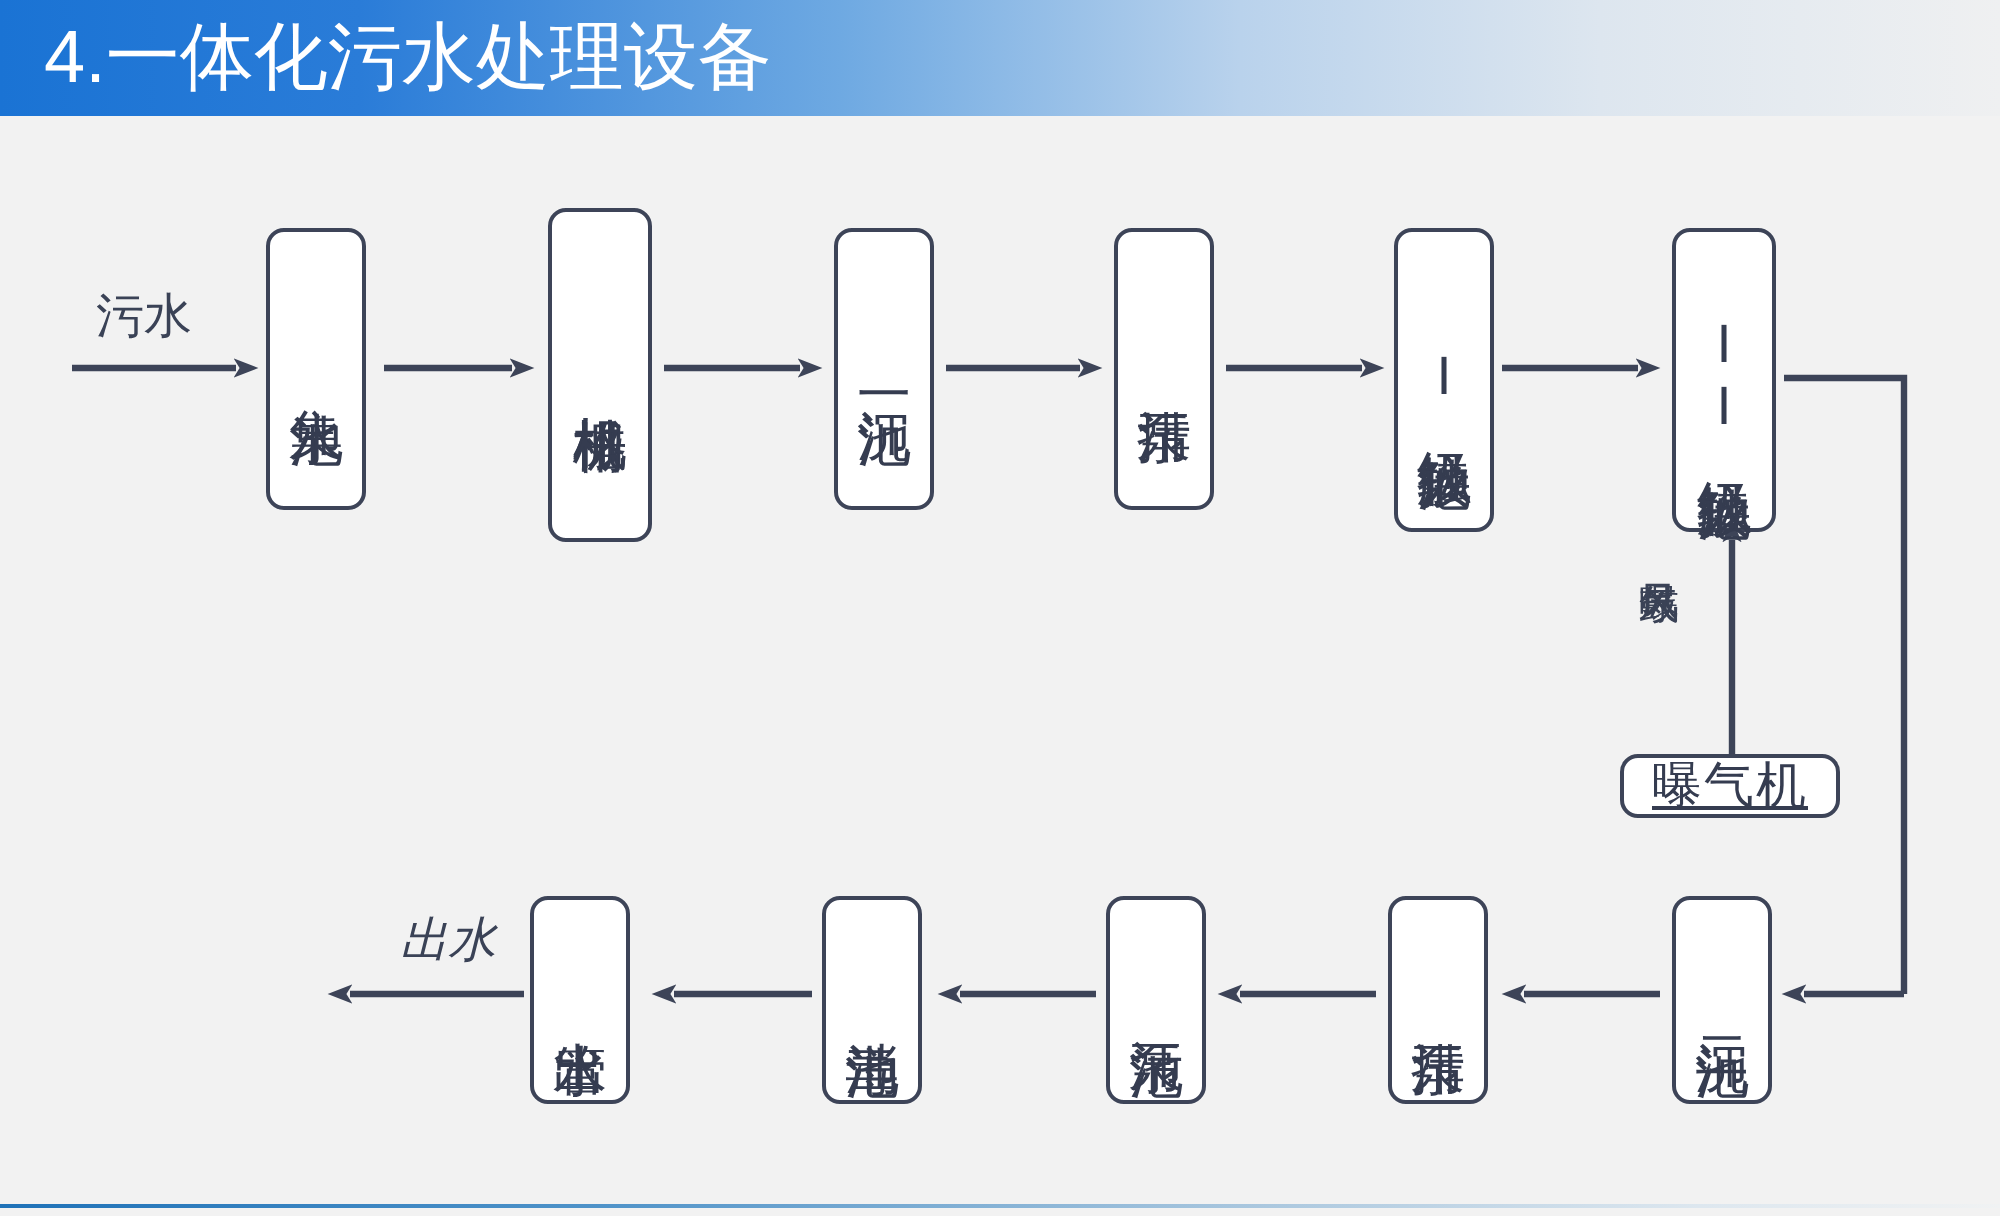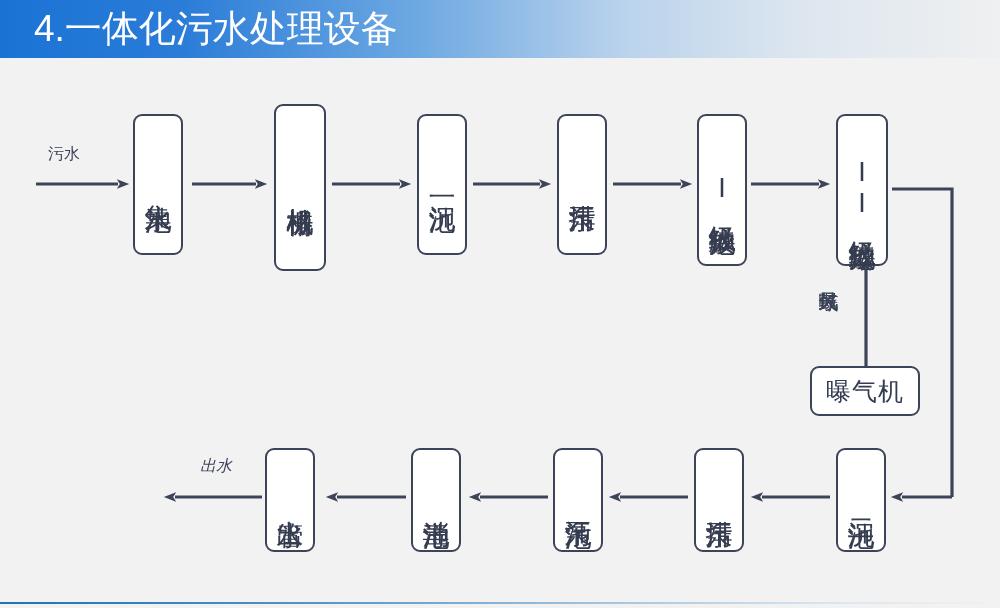--- a/index.html
+++ b/index.html
@@ -14,21 +14,20 @@
   
   .header{
     position:absolute;left:0;top:0;width:1000px;height:58px;
     background:linear-gradient(to right,#1a73d4 0%,#2a7cd8 18%,#6ea9e2 42%,#b9d2ec 62%,#dde6ef 80%,#eff0f1 100%);
   }
   .header-title{
     position:absolute;left:22px;top:5px;
     font-size:37px;line-height:48px;color:#ffffff;
     font-weight:400;letter-spacing:0px;
     white-space:nowrap;
-    margin-left:12px;
   }
 
   
   .canvas{
     position:absolute;left:0;top:58px;width:1000px;height:544px;
   }
   .svg-layer{position:absolute;left:0;top:0;width:1000px;height:544px;}
 
   
   .node{
@@ -54,21 +53,21 @@
     writing-mode:horizontal-tb;
     text-orientation:mixed;
     font-size:25px;
     letter-spacing:1px;
   }
 
   
   .flab{
     position:absolute;
     color:#3a4256;
-    font-size:16px;
+    font-size:24px;
     line-height:1.05;
     white-space:nowrap;
   }
   .flab.vert{
     writing-mode:vertical-rl;
     text-orientation:upright;
     font-size:20px;
     letter-spacing:0px;
     white-space:nowrap;
   }
@@ -155,21 +154,21 @@
   </div>
 
   <div class="node" style="left:697px;top:56px;width:50px;height:152px;">
     <span class="lbl">I级接触池</span>
   </div>
 
   <div class="node" style="left:836px;top:56px;width:52px;height:152px;">
     <span class="lbl">II级接触池</span>
   </div>
 
-  <div class="node horiz" style="left:810px;top:308px;width:110px;height:50px;">
+  <div class="node horiz" style="left:810px;top:319px;width:110px;height:32px;text-decoration:underline;">
     <span class="lbl">曝气机</span>
   </div>
 
   <div class="node" style="left:836px;top:390px;width:50px;height:104px;">
     <span class="lbl">二沉池</span>
   </div>
 
   <div class="node" style="left:694px;top:390px;width:50px;height:104px;">
     <span class="lbl">排污泵</span>
   </div>

